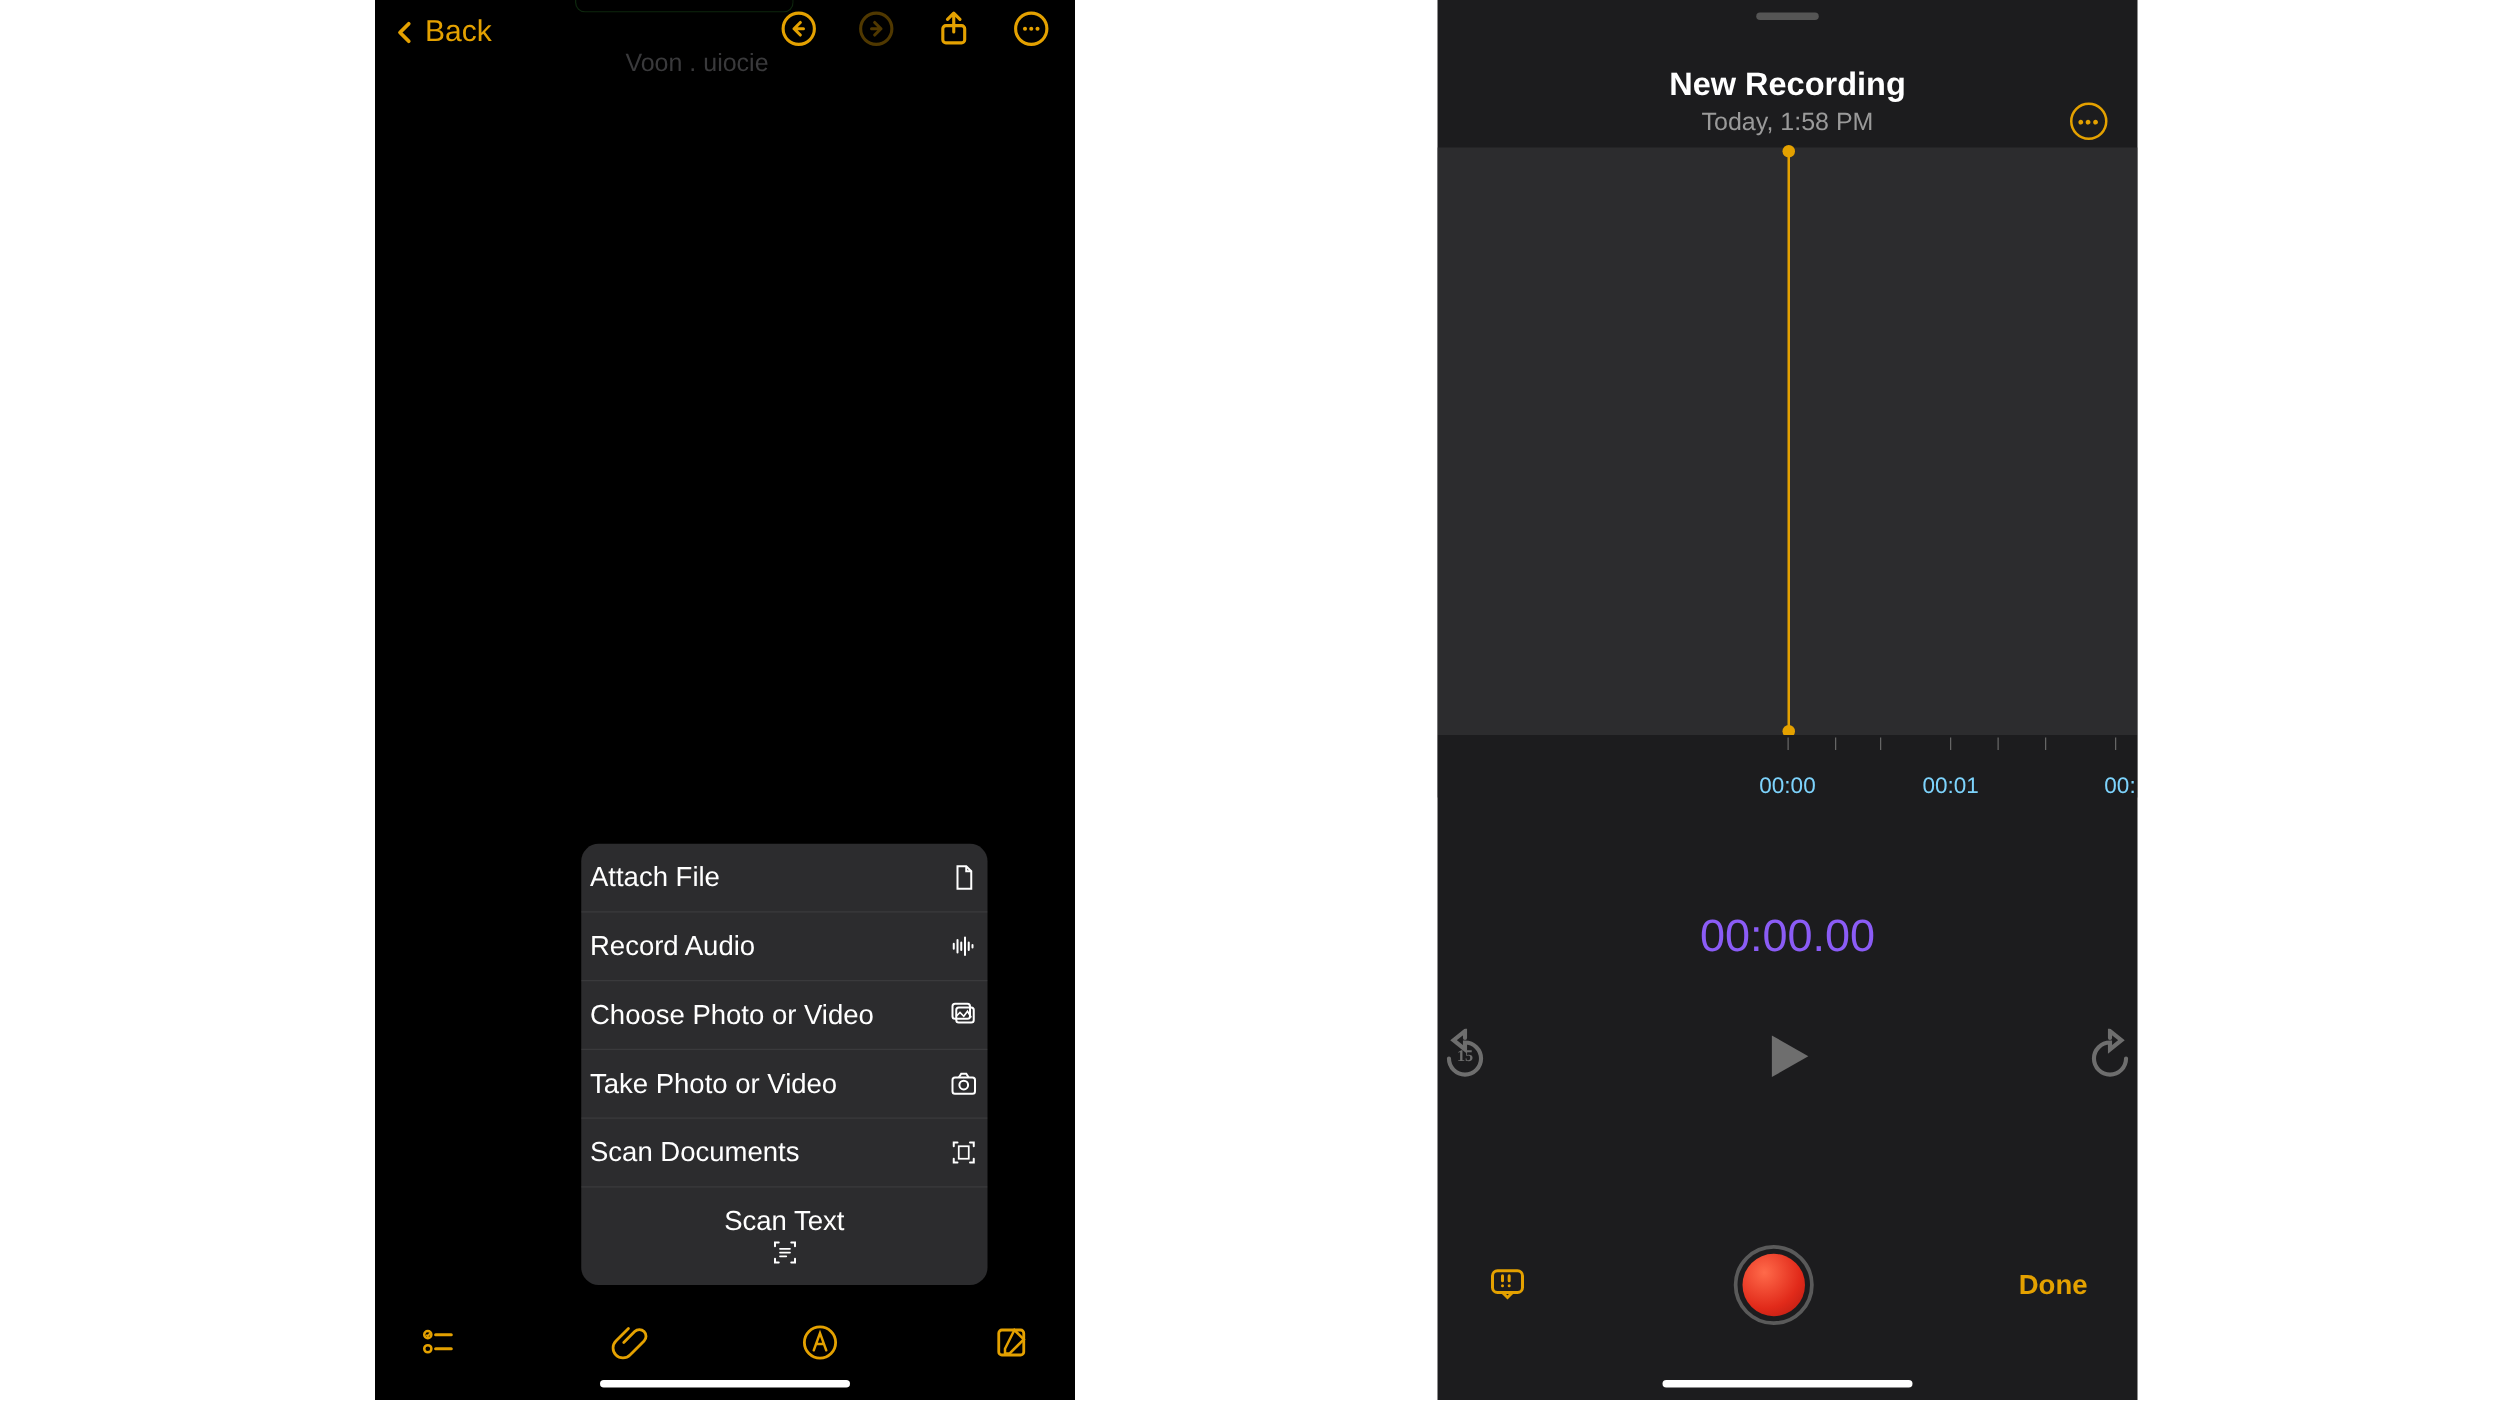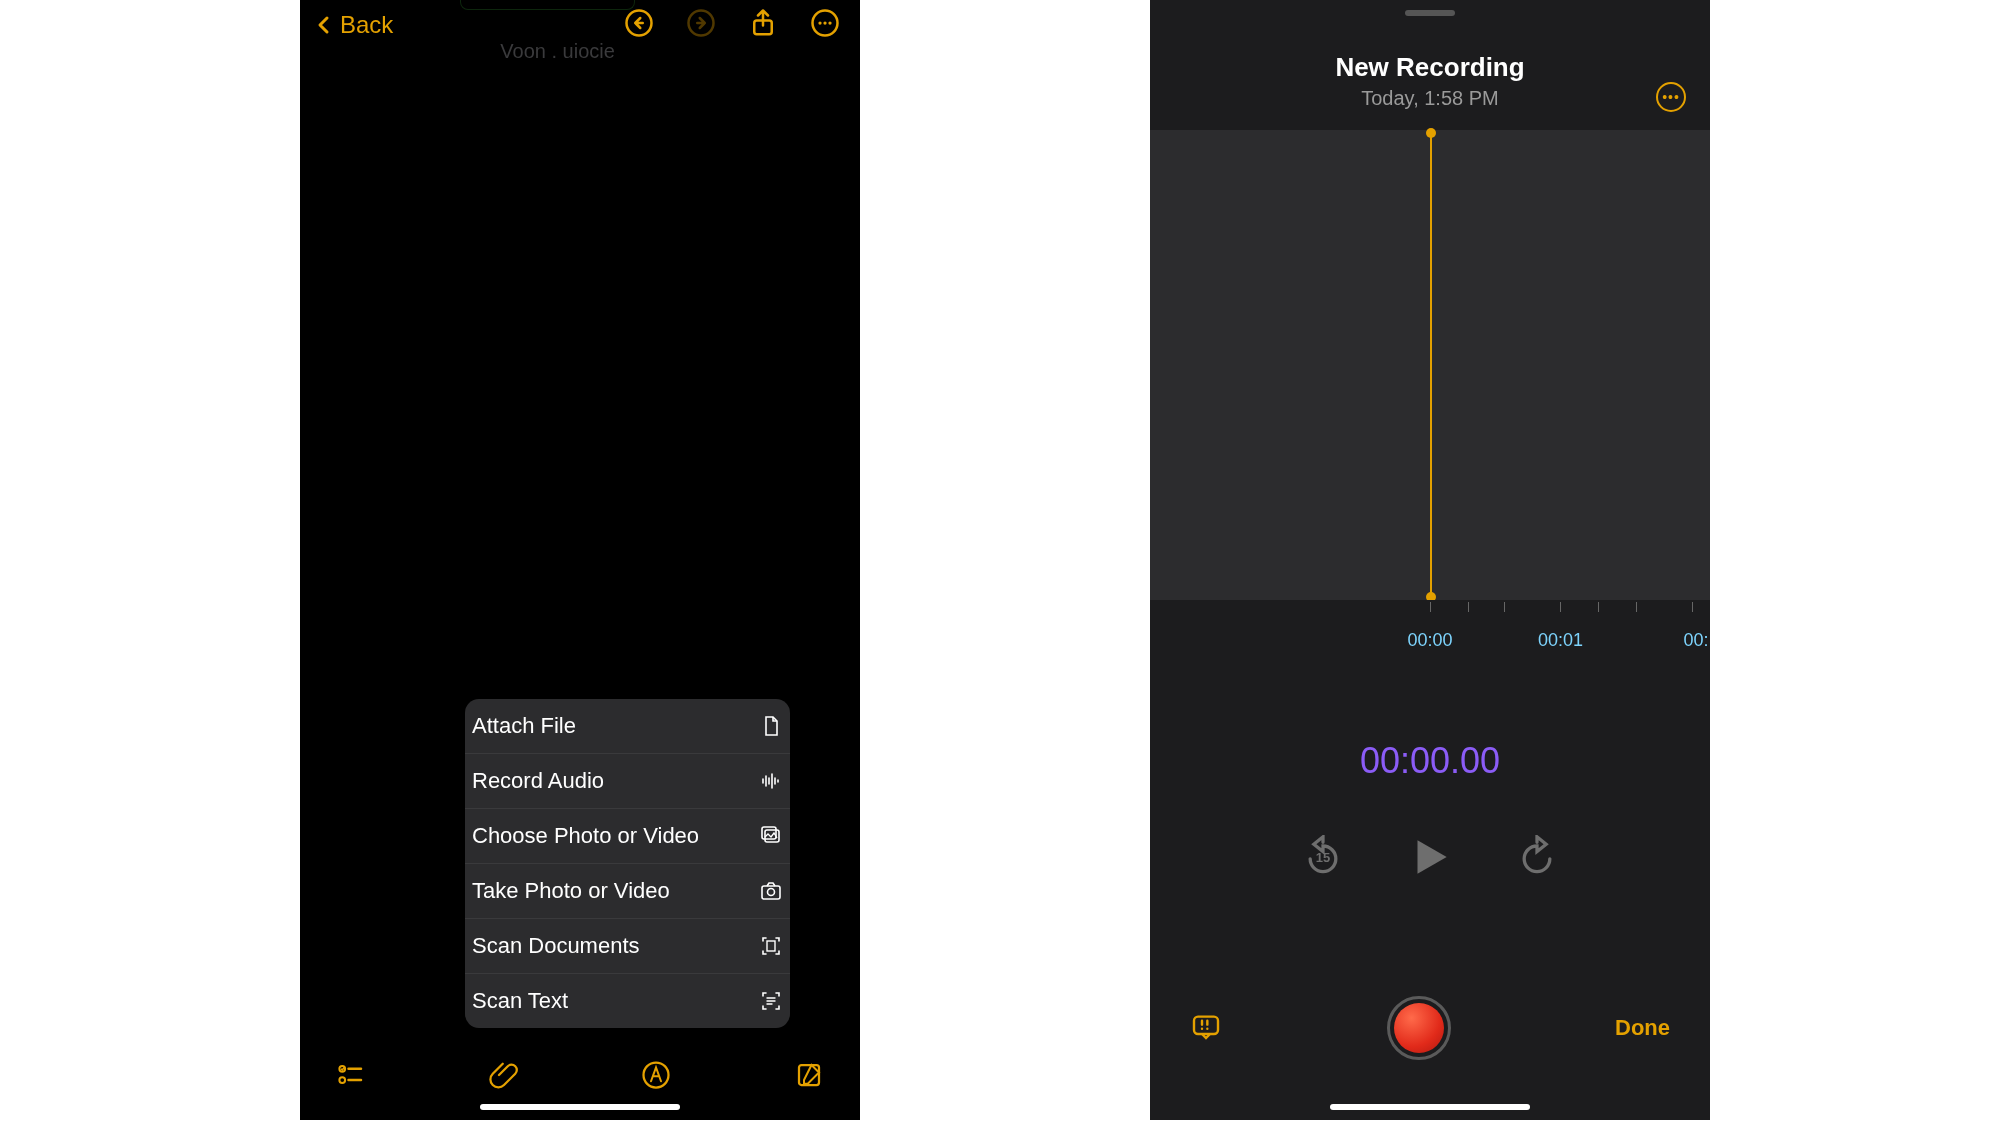--- a/index.html
+++ b/index.html
@@ -65,21 +65,21 @@
     color:#fff;
   }
   .menu-item {
     display:flex;
     justify-content:space-between;
     align-items:center;
     padding:14px 7px;
     border-bottom:1px solid #3a3a3c;
     font-size:22px;
   }
-  .menu-item:last-child { border-bottom:none; }
+  .menu-item:last-child { border-bottom:none;flex-direction:column; }
   .menu-item svg { width:24px; height:24px; }
   .ghost-pill {
     position:absolute;
     top:0px; left:160px;
     width:175px; height:10px;
     border:1px solid #1a4d1a;
     border-top:none;
     border-radius:0 0 8px 8px;
     opacity:0.5;
   }
@@ -94,21 +94,21 @@
   
   #phone2 { left: 1150px; background:#1c1c1e; }
   .p2-grabber {
     width:50px; height:6px;
     background:#555;
     border-radius:3px;
     margin: 10px auto 0;
   }
   .p2-header {
     text-align:center;
-    padding: 36px 0 20px;
+    padding: 36px 0 8px;
     position:relative;
   }
   .p2-title { color:#fff; font-size:26px; font-weight:600; }
   .p2-subtitle { color:#9a9a9a; font-size:20px; margin-top:4px; }
   .p2-more {
     position:absolute; right:24px; top:66px;
     width:30px; height:30px;
     border:2px solid #e4a100;
     border-radius:50%;
     display:flex; align-items:center; justify-content:center;
@@ -157,24 +157,25 @@
   .p2-elapsed {
     text-align:center;
     color:#8b5cf6;
     font-size:36px;
     font-weight:400;
     margin-top:90px;
     font-feature-settings:"tnum";
   }
   .p2-transport {
     display:flex;
-    justify-content:center;
+    justify-content:space-between;
     align-items:center;
     gap:60px;
     margin-top:50px;
+    font-family:Liberation Serif, serif;
   }
   .skip-btn {
     position:relative;
     width:44px; height:44px;
     color:#6e6e6e;
   }
   .skip-btn svg { width:44px; height:44px; }
   .skip-label {
     position:absolute;
     top:50%; left:50%;

